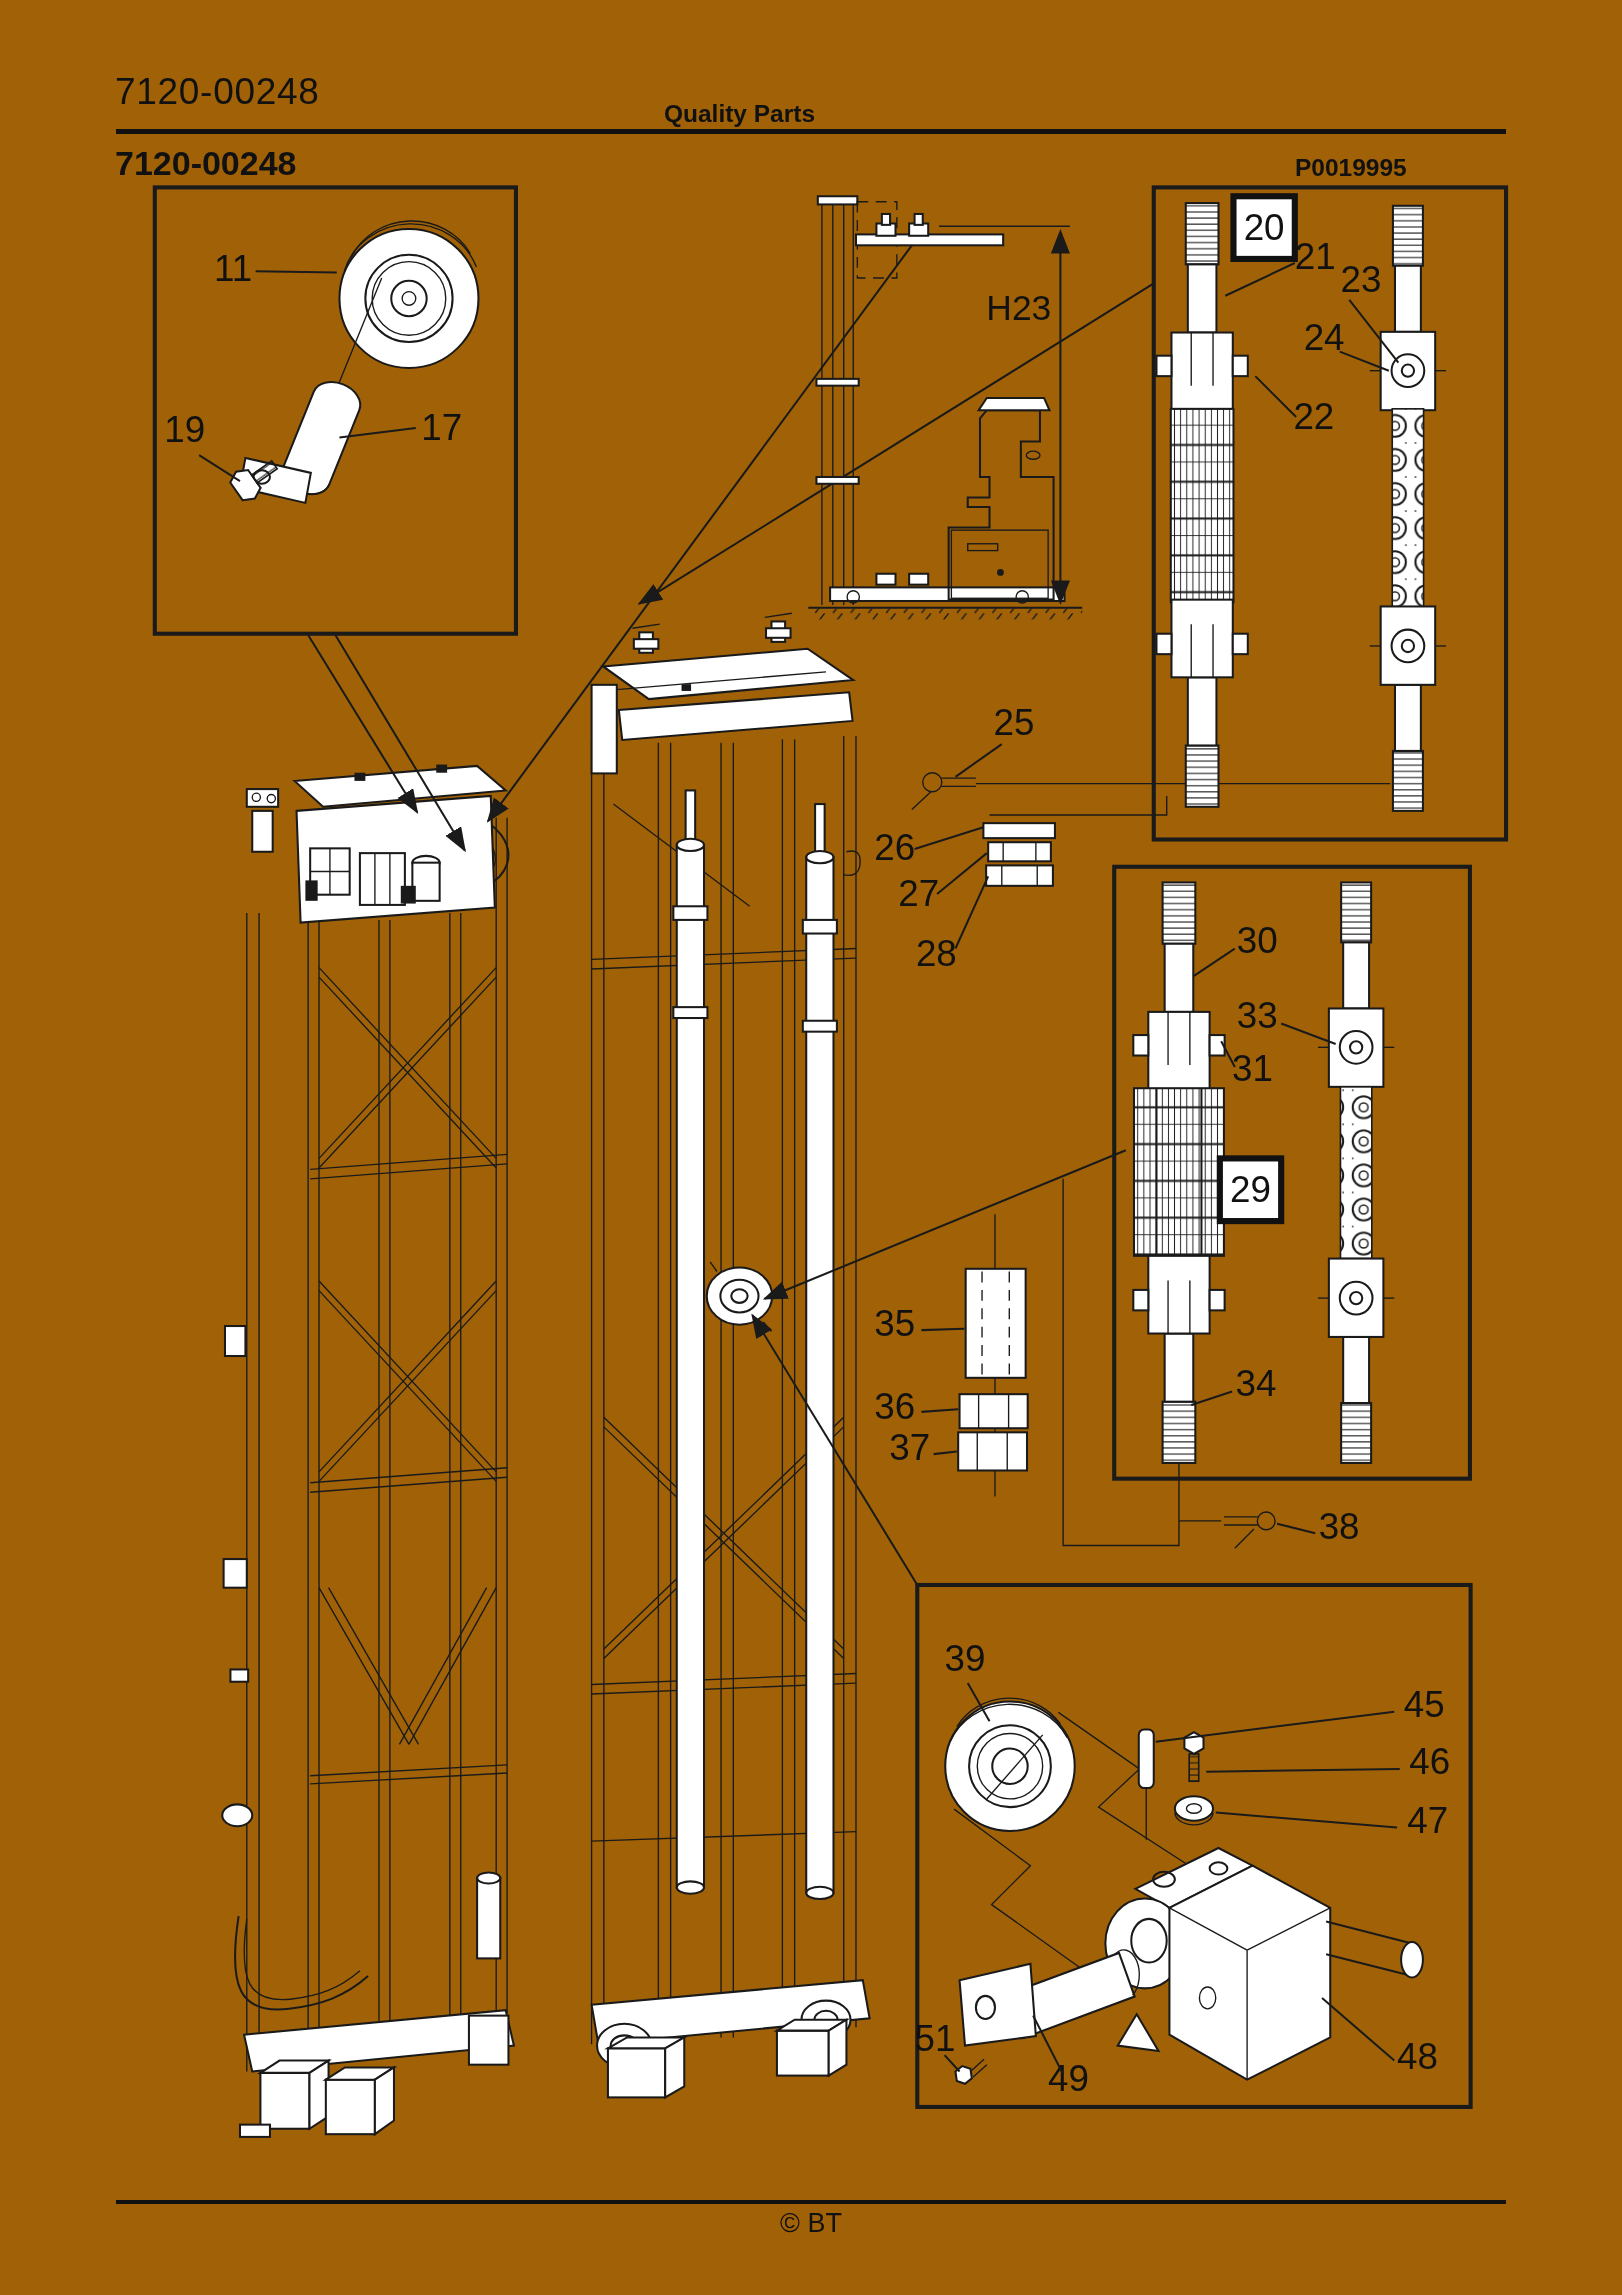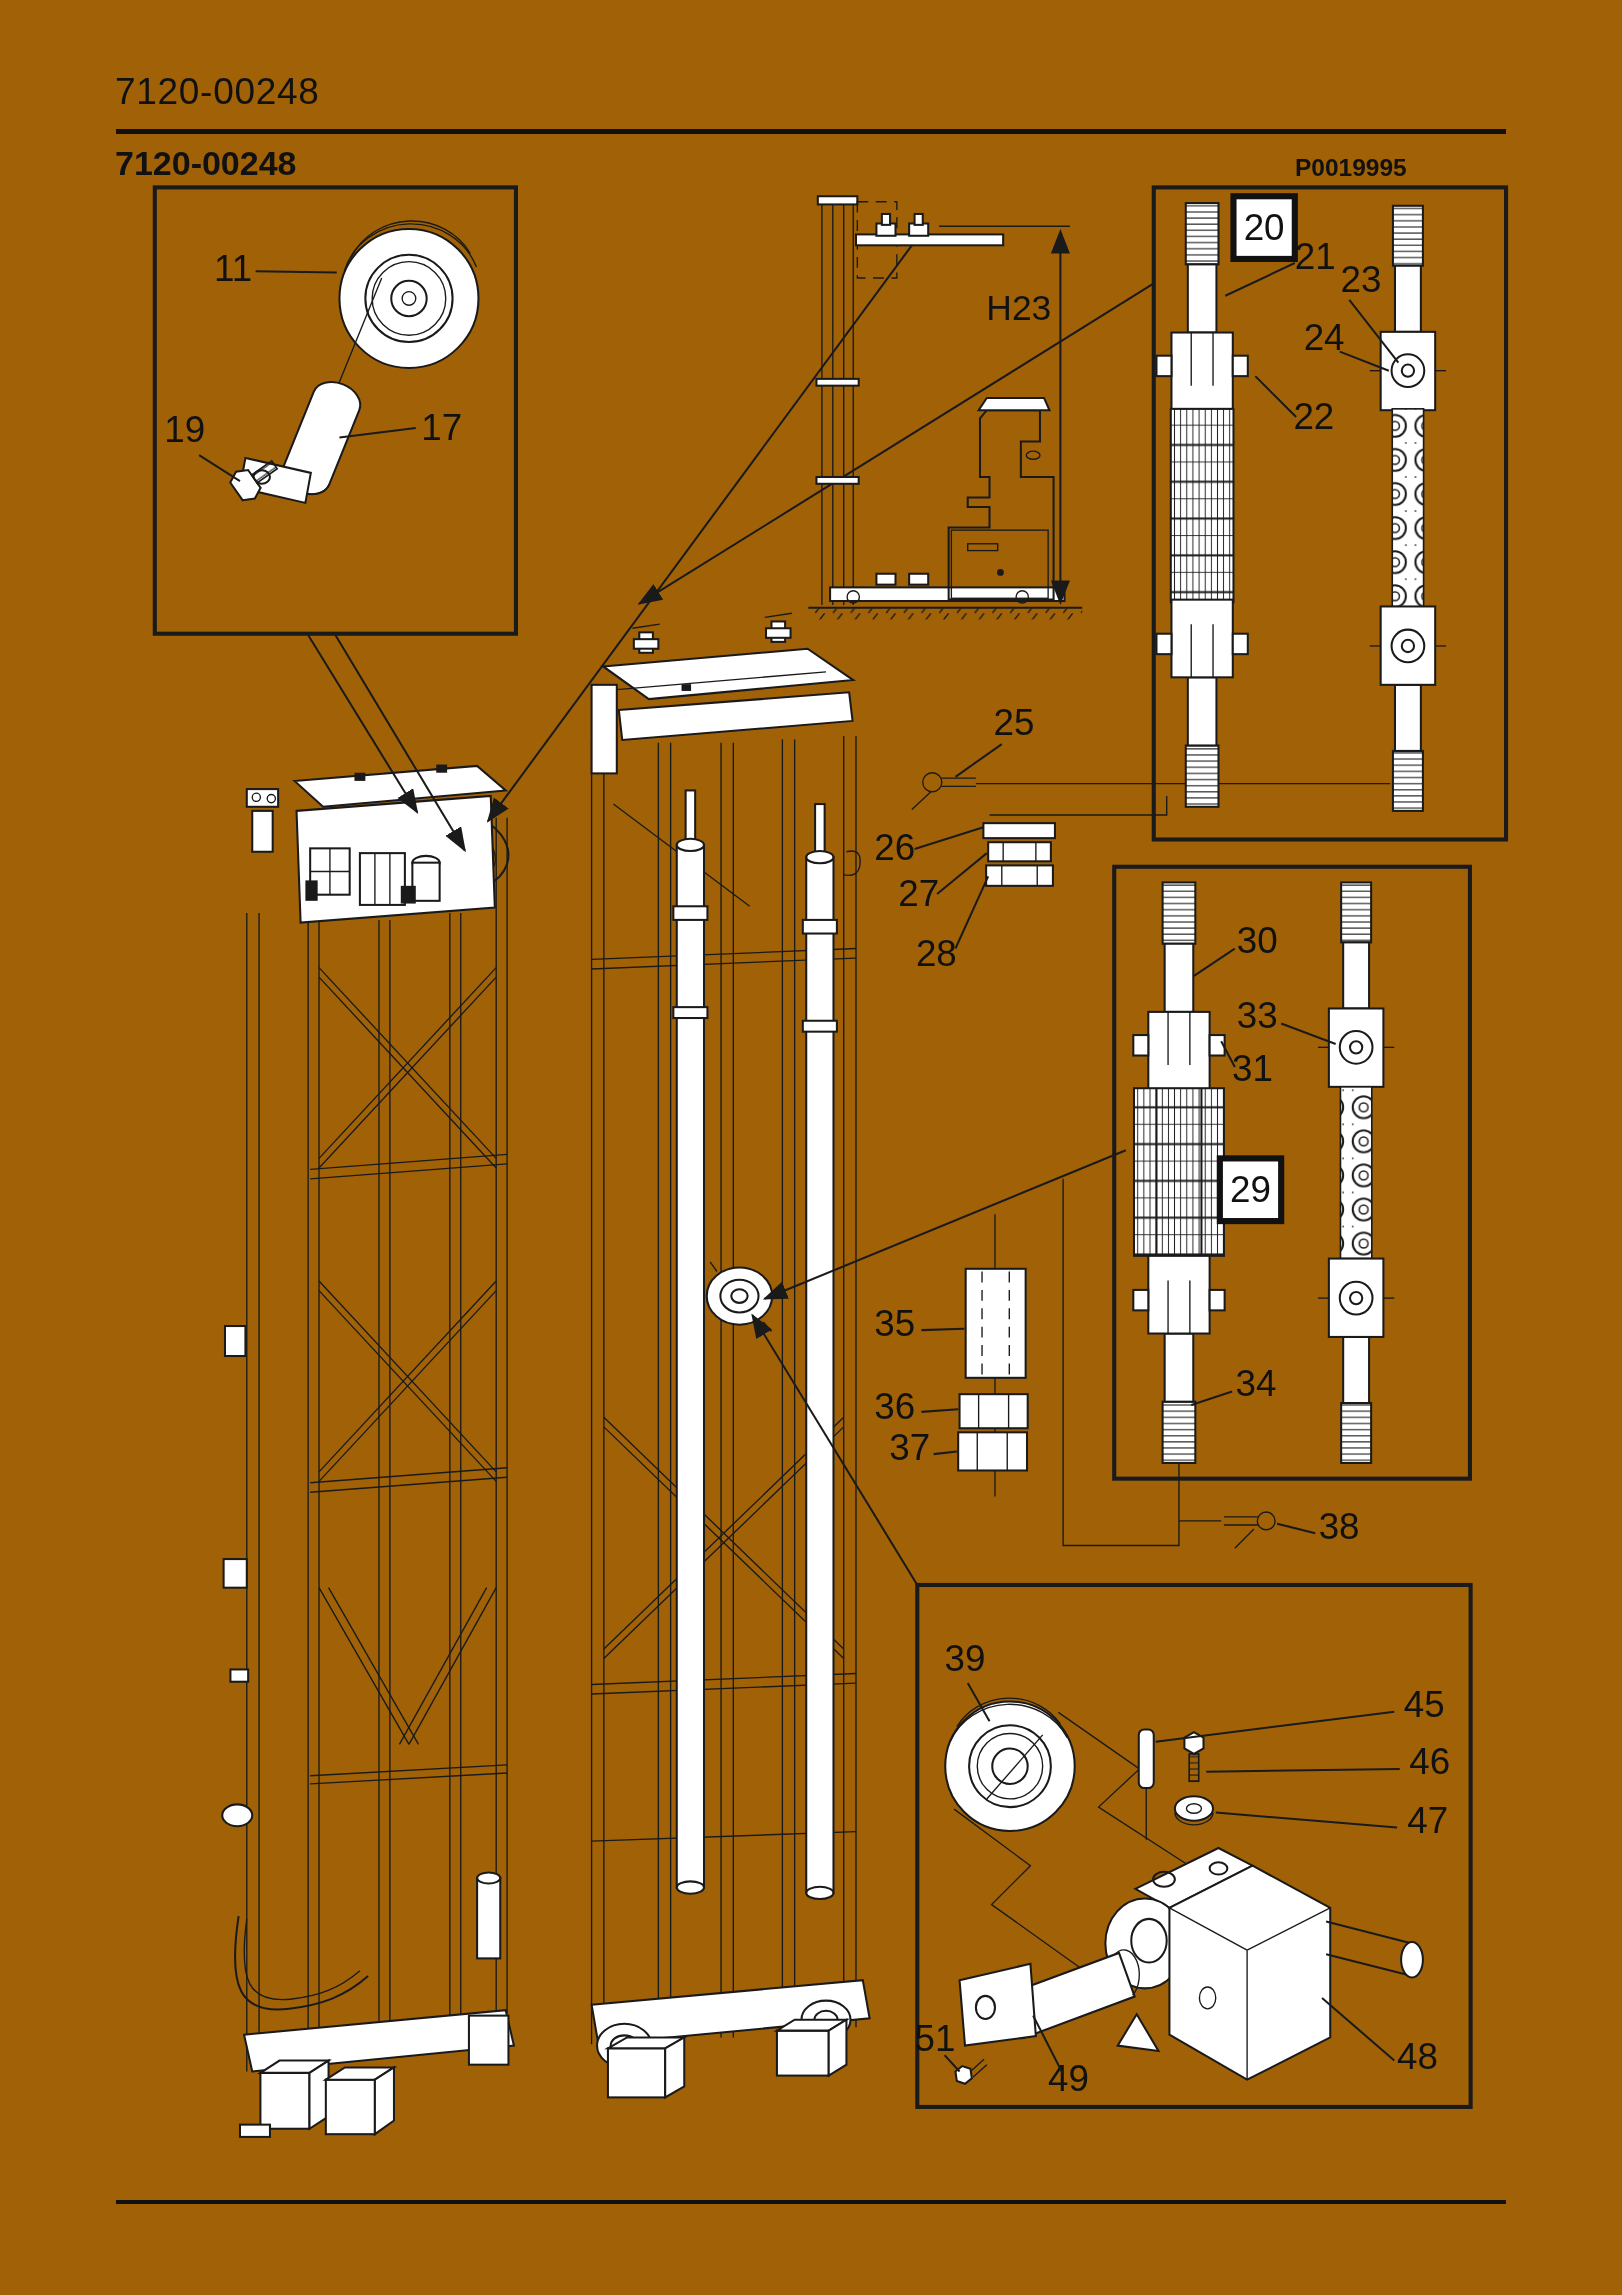--- a/index.html
+++ b/index.html
@@ -25,20 +25,21 @@
   .blk{fill:#1a1a1a;stroke:none;}
   text.c{font-family:"Liberation Sans",sans-serif;font-size:54px;fill:#111;text-anchor:middle;}
   text.h{font-family:"Liberation Sans",sans-serif;font-size:52px;fill:#111;text-anchor:middle;}
 </style>
 </head>
 <body>
 
 <div id="page">
 
   <div class="abs" id="hdr-part">7120-00248</div>
+  <div class="abs" id="hdr-title">Quality Parts</div>
   <div class="rule" id="rule-top"></div>
   <div class="abs" id="sub-part">7120-00248</div>
   <div class="abs" id="doc-code">P0019995</div>
 
   <svg width="1622" height="2295" viewBox="0 0 2380 3368">
     <defs>
       <pattern id="pleaf" width="9" height="54" patternUnits="userSpaceOnUse">
         <line x1="4.5" y1="0" x2="4.5" y2="54" stroke="#1a1a1a" stroke-width="1.4"></line>
         <line x1="0" y1="5" x2="9" y2="5" stroke="#1a1a1a" stroke-width="3"></line>
         <line x1="0" y1="30" x2="9" y2="30" stroke="#1a1a1a" stroke-width="1.2"></line>
@@ -487,14 +488,15 @@
       <text class="c" x="2080" y="3036">48</text>
       <line class="ld" x1="2046" y1="3024" x2="1940" y2="2932"></line>
       <text class="c" x="1568" y="3068">49</text>
       <line class="ld" x1="1560" y1="3044" x2="1516" y2="2958"></line>
       <text class="c" x="1372" y="3010">51</text>
       <line class="ld" x1="1386" y1="3016" x2="1408" y2="3040"></line>
     </g>
   </svg>
 
   <div class="rule" id="rule-bottom"></div>
+  <div class="abs" id="ftr-copy">© BT</div>
 </div>
 
 
 </body></html>

